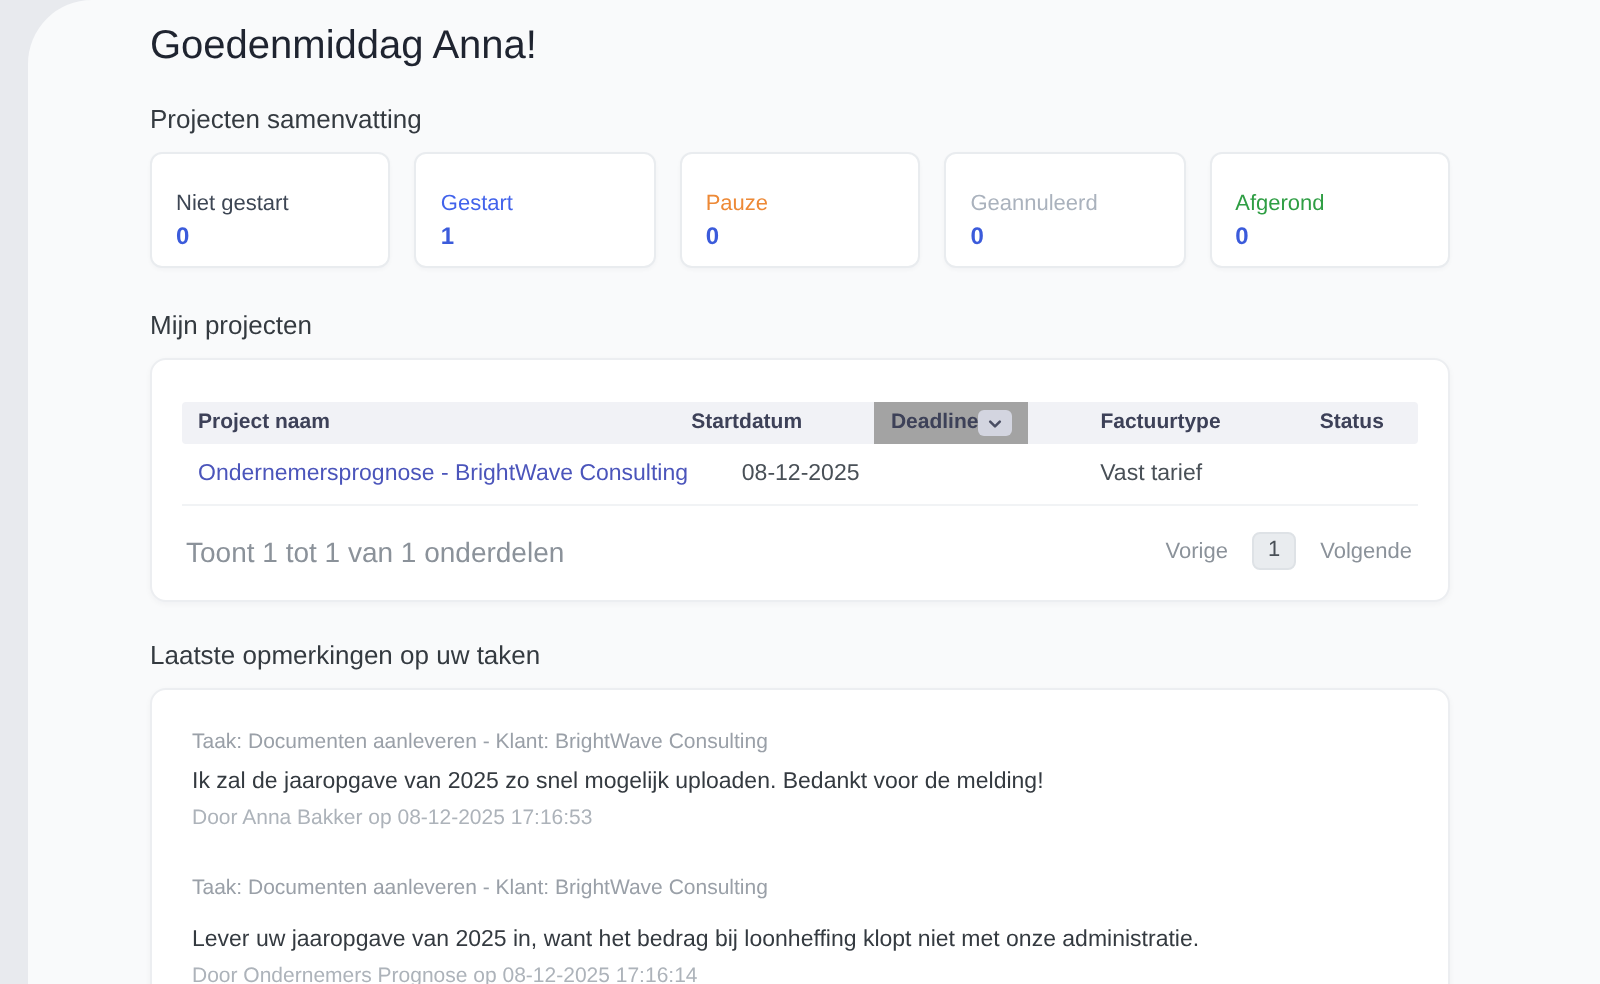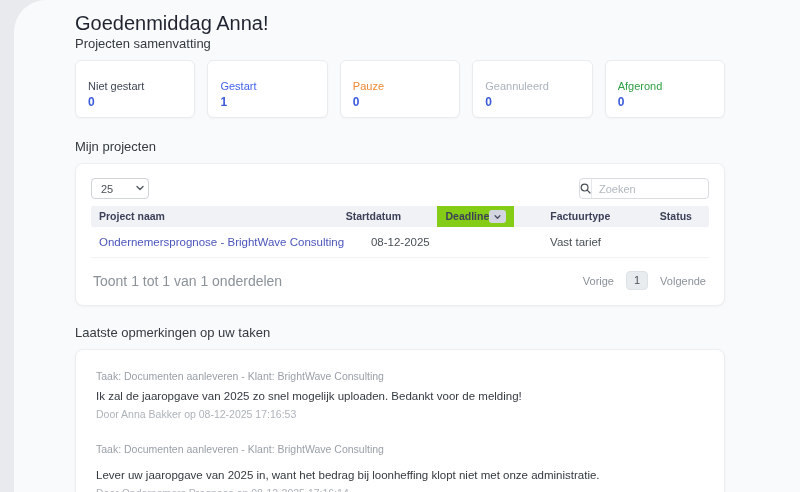--- a/index.html
+++ b/index.html
@@ -12,21 +12,21 @@
   }
   .main-panel {
     position:absolute; left:14px; top:0; right:0; bottom:0;
     background:#f9fafb;
     border-top-left-radius:32px;
   }
   .content { padding:14px 75px 0 61px; }
 
   .greeting { font-size:20px; font-weight:400; color:#1f2430; line-height:18px; }
 
-  .section-title { font-size:13px; font-weight:500; color:#343a40; margin-top:4px; }
+  .section-title { font-size:13px; font-weight:500; color:#343a40; margin-top:20px; }
 
   
   .cards { display:flex; gap:12px; margin-top:9px; }
   .card {
     flex:1; background:#ffffff; border:1px solid #e9ecef; border-radius:6px;
     padding:18px 12px 8px; box-shadow:0 1px 2px rgba(20,30,60,.03);
   }
   .card .label { font-size:11px; font-weight:500; line-height:14px; }
   .card .value { font-size:12px; font-weight:600; margin-top:2px; }
 
@@ -56,21 +56,21 @@
     padding:0 7px; font-family:inherit; background:transparent;
   }
   .search-input::placeholder { color:#b2b8bf; }
 
   .tbl { margin-top:7px; }
   .tbl-head { display:flex; background:#f1f2f6; border-radius:2px;gap:28px; }
   .tbl-head .th {
     font-size:10.5px; font-weight:700; color:#3d4158; padding:4px 8px;
     display:flex; align-items:center; line-height:11px;
   }
-  .th-deadline { background:#84cc16; justify-content:space-between; }
+  .th-deadline { background:#a3a3a3; justify-content:space-between; }
   .sort-btn {
     width:17px; height:13px; border-radius:3px; background:#d3d5e0; border:none;
     display:flex; align-items:center; justify-content:center; cursor:pointer;
   }
   .tbl-row { display:flex; border-bottom:1px solid #f1f3f5; }
   .tbl-row .td { font-size:11.5px; color:#495057; padding:9px 8px; line-height:12px; }
   .c1{width:44%;} .c2{width:14%;} .c3{width:15%;} .c4{width:16%;} .c5{width:11%;}
   .project-link { color:#4b55bb; text-decoration:none; cursor:pointer; }
 
   .tbl-footer { display:flex; justify-content:space-between; align-items:center; padding:13px 0 15px; }
@@ -120,41 +120,20 @@
       </div>
       <div class="card">
         <div class="label" style="color: rgb(47, 158, 68);">Afgerond</div>
         <div class="value" style="color: rgb(59, 91, 219);">0</div>
       </div>
     </div>
 
     <div class="section-title" style="margin-top:21px;">Mijn projecten</div>
     <div class="panel-card table-card">
 
-      <div class="table-controls">
-        <div class="pagesize-wrap">
-          <select class="pagesize-select">
-            <option>25</option>
-          </select>
-          <span class="pagesize-chevron">
-            <svg width="8" height="10" viewBox="0 0 8 10">
-                <path d="M1 3.5 L4 6.5 L7 3.5" fill="none" stroke="#555b63" stroke-width="1.4" stroke-linecap="round" stroke-linejoin="round"></path>
-              </svg>
-          </span>
-        </div>
-        <div class="search-group">
-          <span class="search-iconbox">
-            <svg width="11" height="11" viewBox="0 0 11 11">
-                <circle cx="4.6" cy="4.6" r="3.4" fill="none" stroke="#4a5058" stroke-width="1.2"></circle>
-                <line x1="7.2" y1="7.2" x2="10" y2="10" stroke="#4a5058" stroke-width="1.2" stroke-linecap="round"></line>
-              </svg>
-          </span>
-          <input class="search-input" type="text" placeholder="Zoeken" style="">
-        </div>
-      </div>
 
       <div class="tbl">
         <div class="tbl-head">
           <div class="th c1">Project naam</div>
           <div class="th c2">Startdatum</div>
           <div class="th c3 th-deadline">
             <span>Deadline</span>
             <button class="sort-btn">
               <span>
                 <svg width="7" height="8" viewBox="0 0 8 10">

